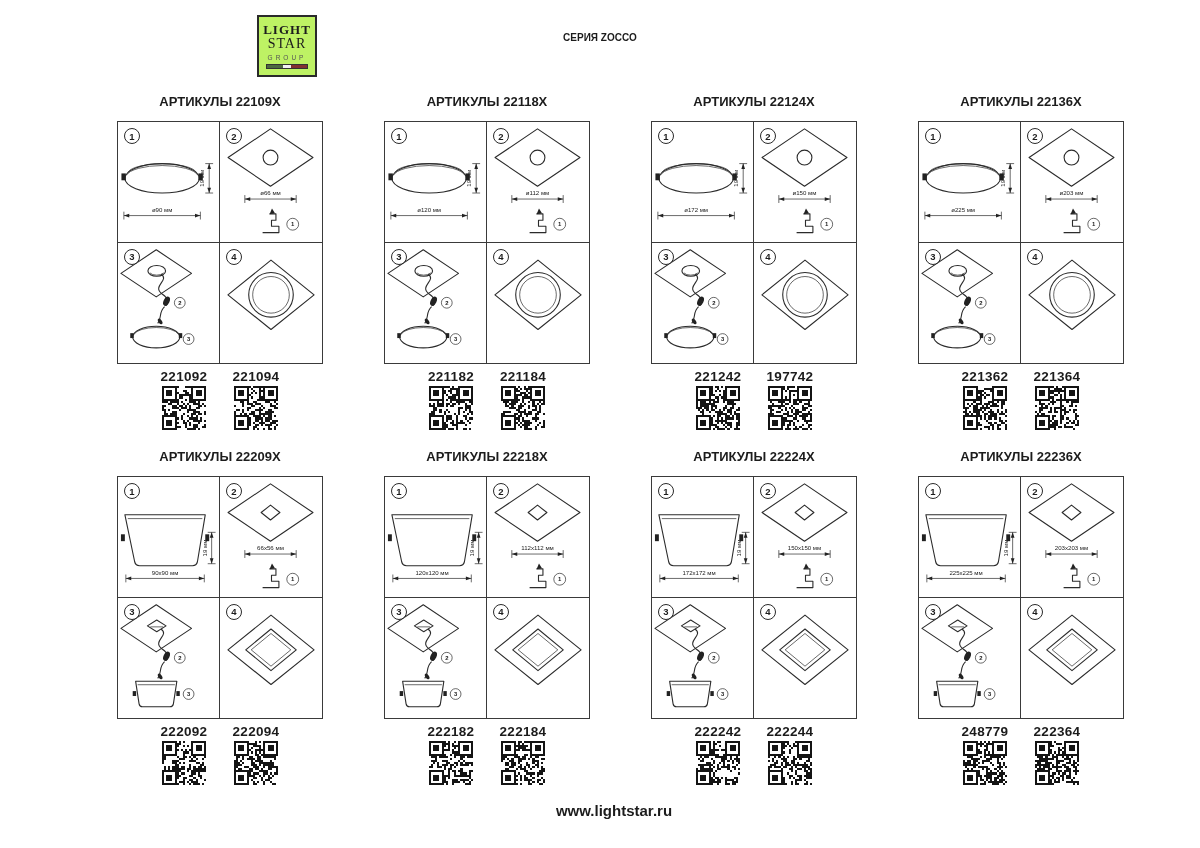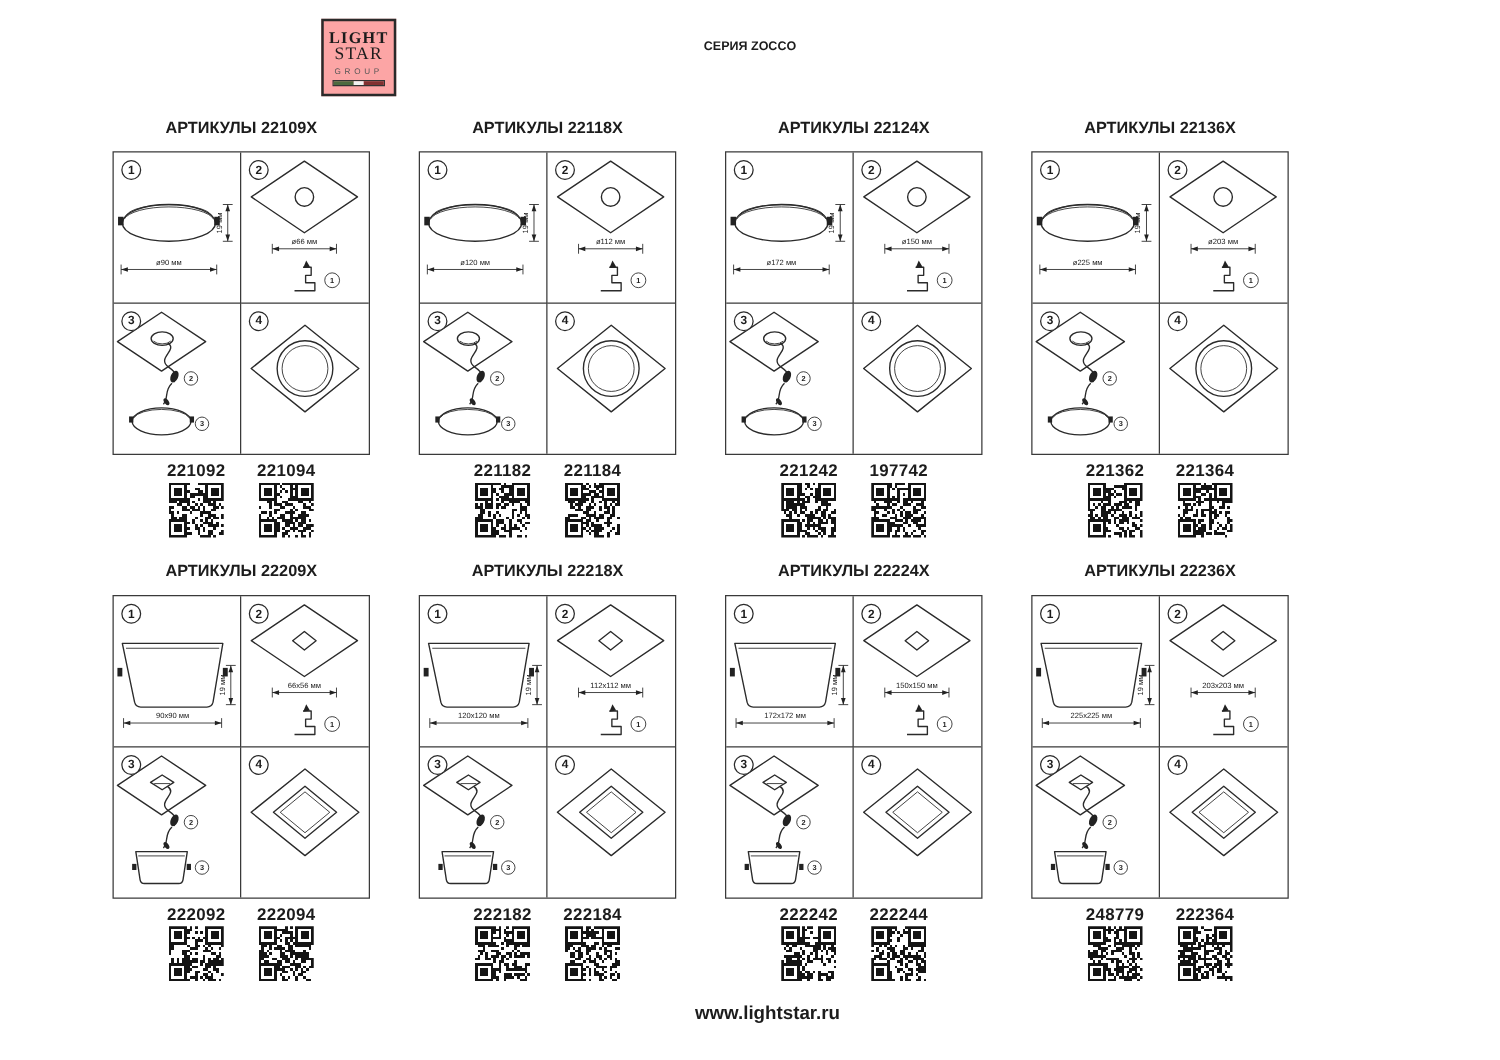--- a/index.html
+++ b/index.html
@@ -5,33 +5,33 @@
   * { box-sizing: border-box; }
   body {
     width: 1200px; height: 848px; margin: 0; overflow: hidden;
     background: #ffffff; color: #1c1c1c;
     font-family: "Liberation Sans", sans-serif;
   }
   
   .header { position: relative; height: 80px; }
   .logo {
     position: absolute; left: 257px; top: 15px; width: 60px; height: 62px;
-    border: 2px solid #2a2a2a; background: #fca5a5;
+    border: 2px solid #2a2a2a; background: #bef264;
     display: flex; flex-direction: column; align-items: center; justify-content: center;
   }
   .logo-light { font-family: "Liberation Serif", serif; font-weight: 700; font-size: 13px; letter-spacing: 1px; line-height: 1.05; }
   .logo-star  { font-family: "Liberation Serif", serif; font-weight: 400; font-size: 14px; letter-spacing: 1px; line-height: 1.05; }
   .logo-group { font-size: 6.5px; letter-spacing: 3px; margin-top: 2px; color: #555; }
   .logo-flag  { width: 42px; height: 5px; margin-top: 3px; border: 1px solid #333; display: flex; }
   .logo-flag i { display: block; height: 100%; }
   .titles { text-align: center; padding-top: 24px; }
   .title1 { font-size: 17px; font-weight: 700; letter-spacing: .2px; }
   .title2 { font-size: 10px; font-weight: 700; margin-top: 8px; }
   
-  .row { display: flex; gap: 39px; margin-left: 90px; }
+  .row { display: flex; gap: 61px; margin-left: 117px; }
   .row1 { margin-top: 14px; }
   .row2 { margin-top: 19px; }
   .panel { width: 206px; }
   .panel-title { font-size: 13px; font-weight: 700; text-align: center; margin: 0 0 12px; white-space: nowrap; }
   .pgrid {
     width: 206px; height: 243px; border: 1.3px solid #3a3a3a; background: #fff;
     display: grid; grid-template-columns: 1fr 1fr; grid-template-rows: 1fr 1fr;
   }
   .cell { position: relative; }
   .cell:nth-child(1) { border-right: 1px solid #3a3a3a; border-bottom: 1px solid #3a3a3a; }

